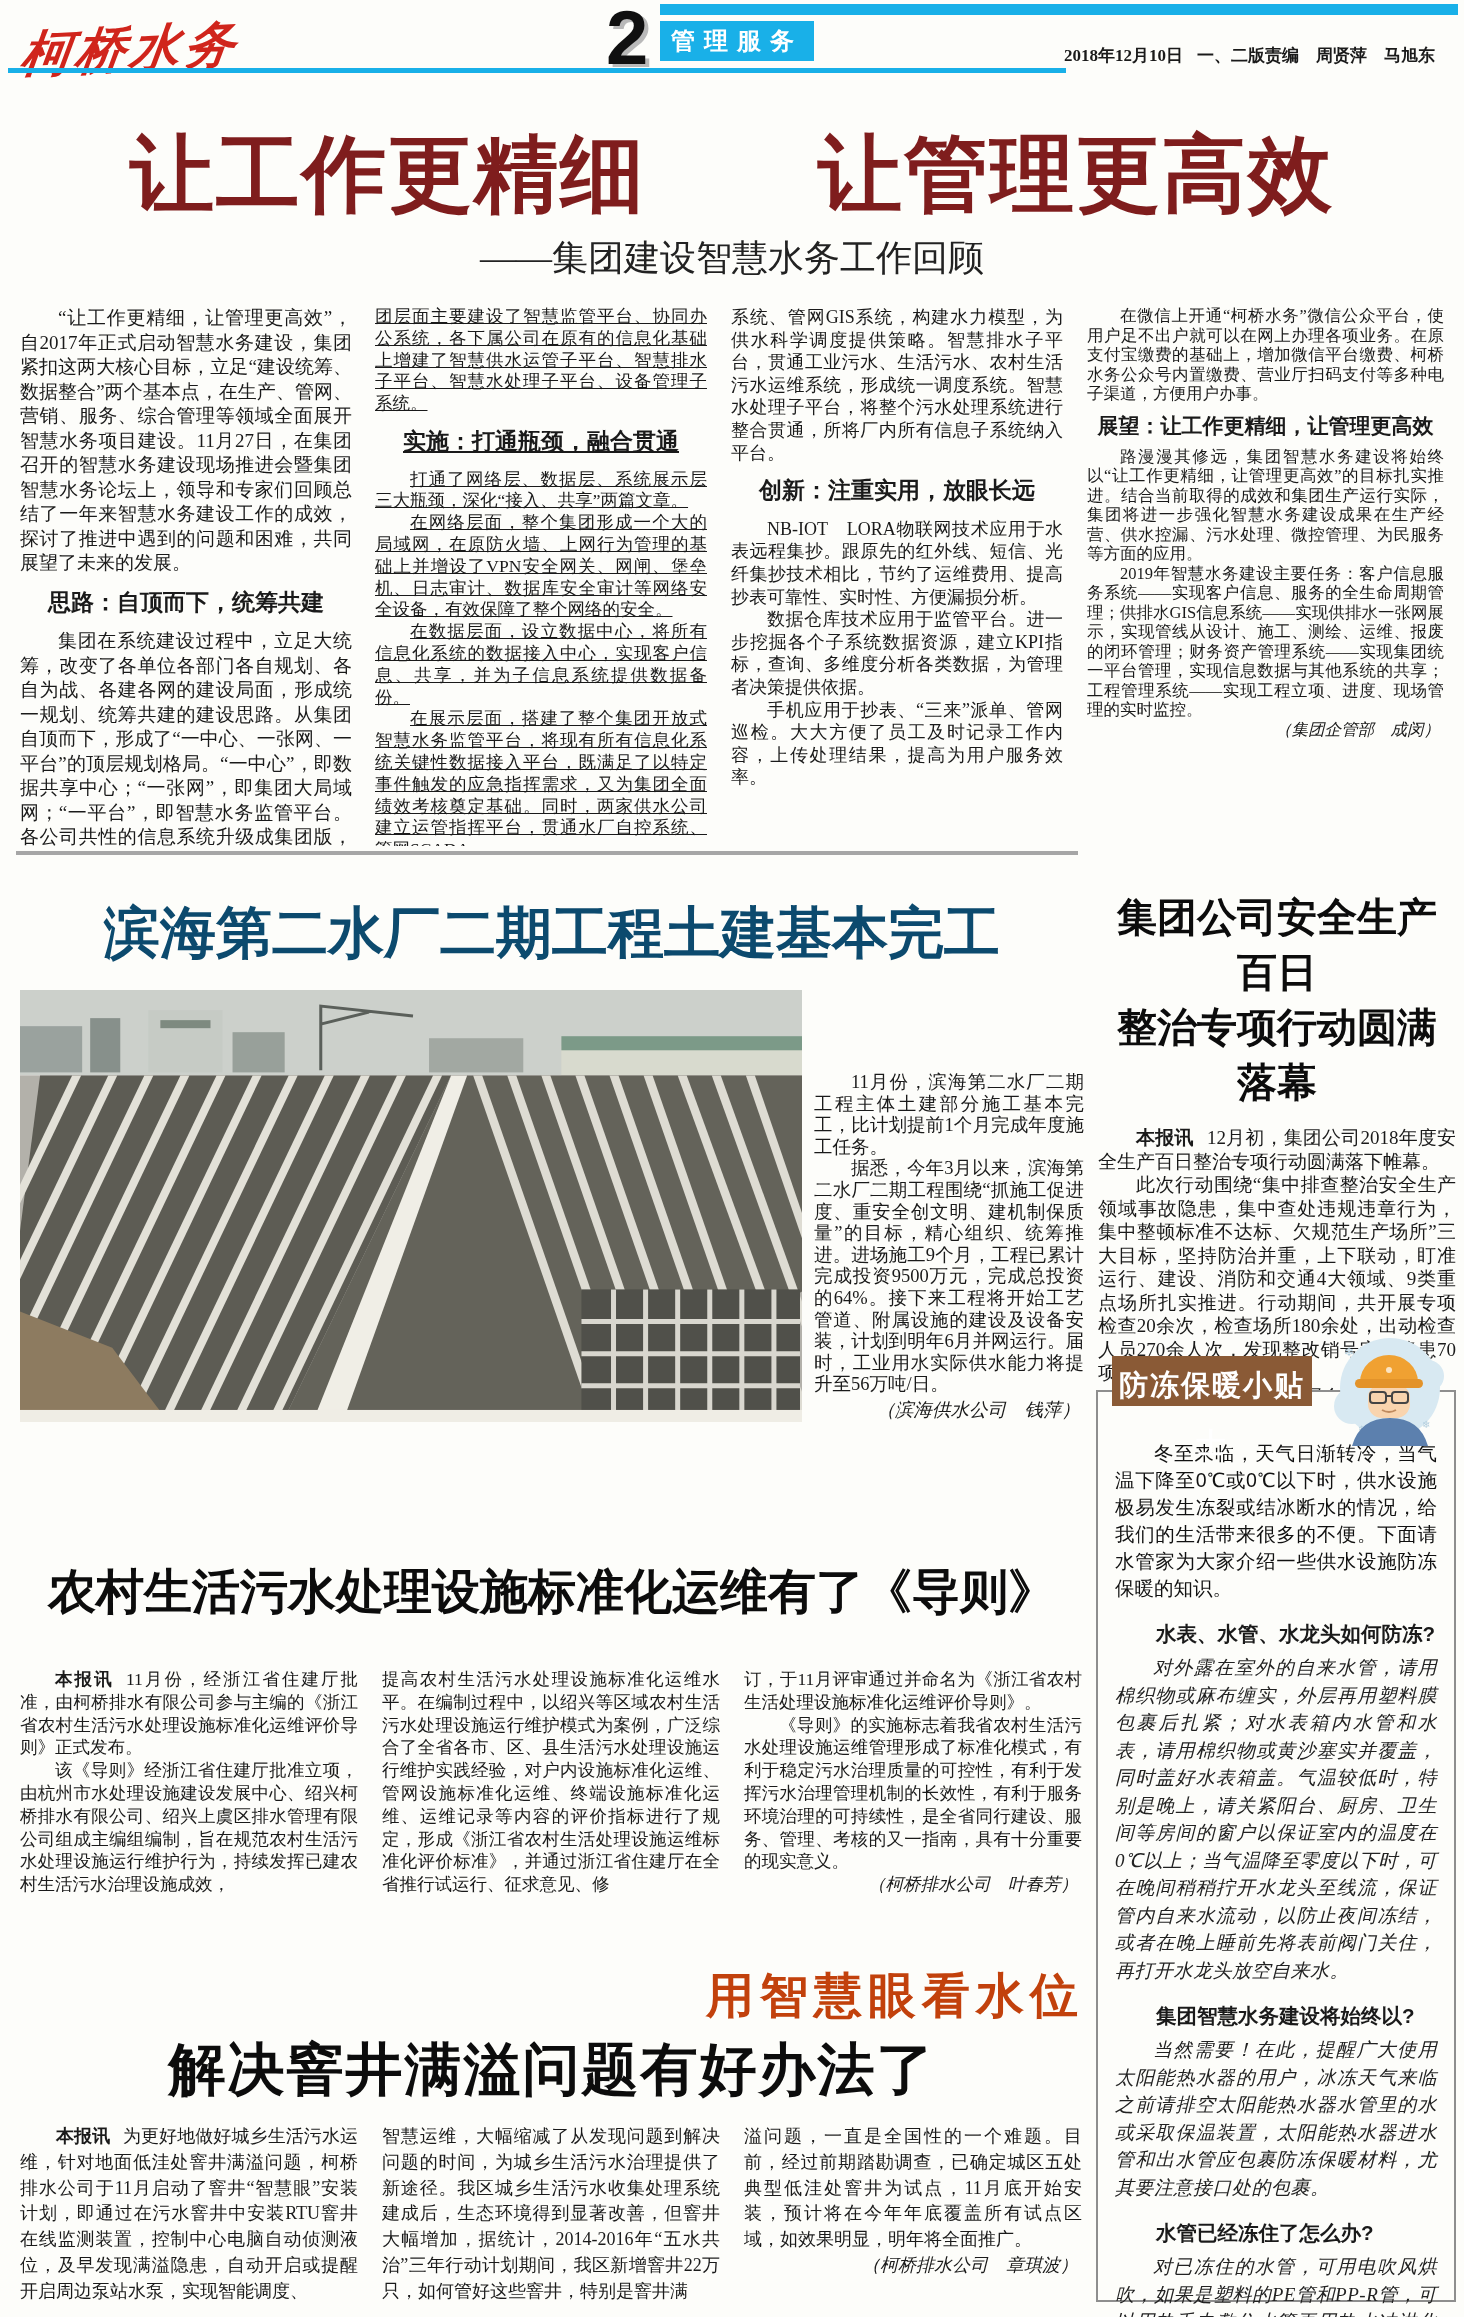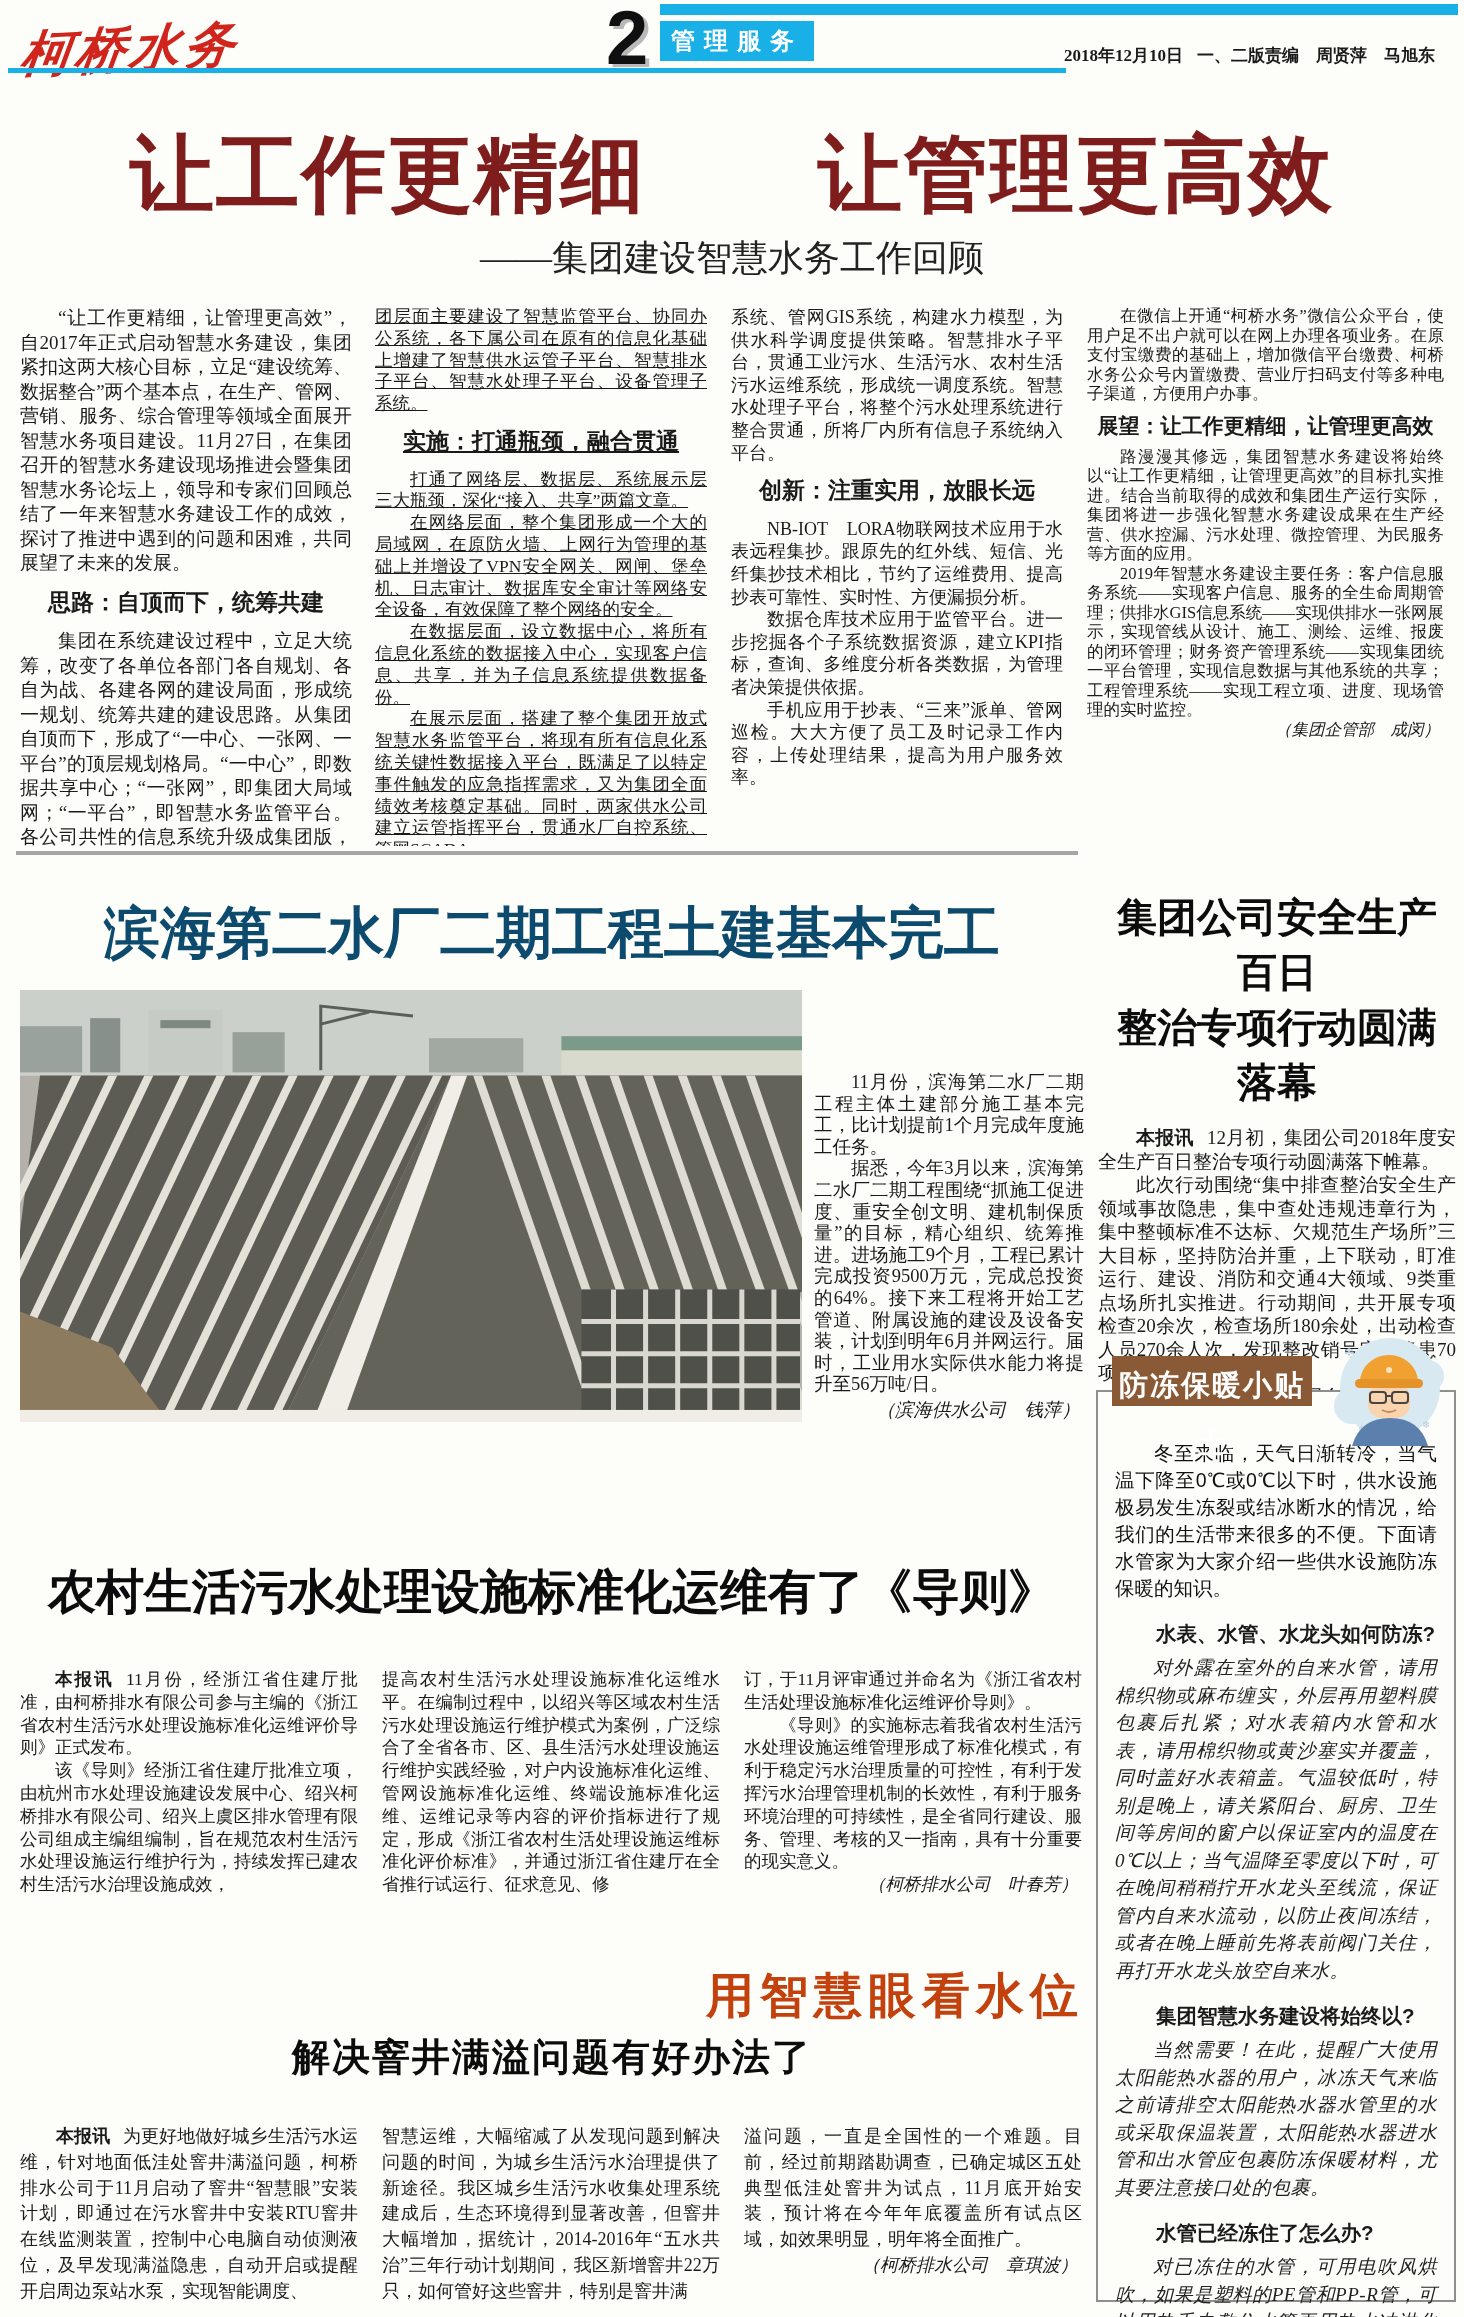--- a/index.html
+++ b/index.html
@@ -64,21 +64,21 @@
     letter-spacing:.5px;color:#222;}
   
   #a4-headline{left:20px;top:1560px;width:1064px;text-align:center;font-size:48px;
     font-weight:900;font-family:"Liberation Sans",sans-serif;color:#0c0c0c;}
   .bcol-top{position:absolute;top:1668px;width:338px;height:234px;overflow:hidden;
     text-align:justify;font-size:17.5px;line-height:22.8px;}
   #a4c1{left:20px;} #a4c2{left:382px;} #a4c3{left:744px;}
   
   #a5-hl1{left:20px;top:1964px;width:1064px;text-align:right;font-size:48px;font-weight:900;
     font-family:"Liberation Sans",sans-serif;letter-spacing:6px;color:#c2410c;}
-  #a5-hl2{left:20px;top:2032px;width:1064px;text-align:center;font-size:38px;font-weight:900;
+  #a5-hl2{left:20px;top:2032px;width:1064px;text-align:center;font-size:57px;font-weight:900;
     font-family:Liberation Sans, sans-serif;letter-spacing:2px;color:#0c0c0c;}
   .bcol-bot{position:absolute;top:2124px;width:338px;height:192px;overflow:hidden;
     text-align:justify;font-size:18px;line-height:25.8px;}
   #a5c1{left:20px;} #a5c2{left:382px;} #a5c3{left:744px;}
 </style>
 </head>
 <body>
 
 <div class="abs" id="masthead">柯桥水务</div>
 <div class="abs" id="page-num">2</div>

